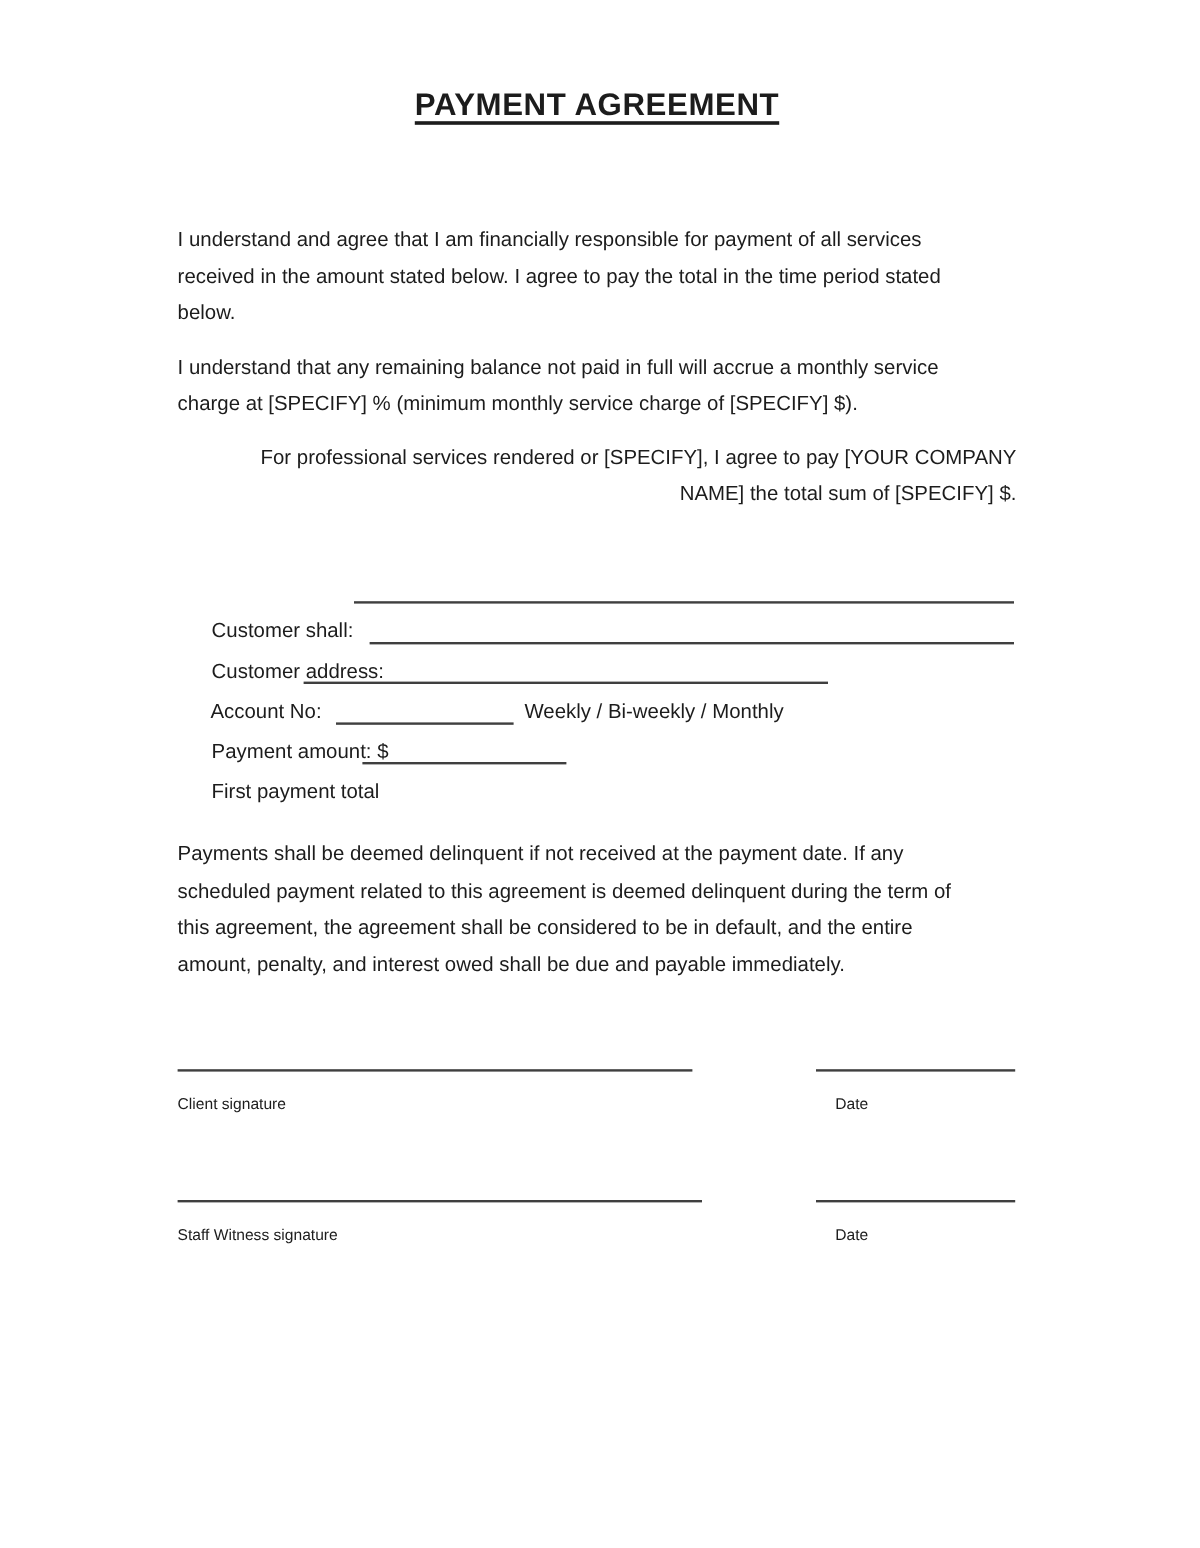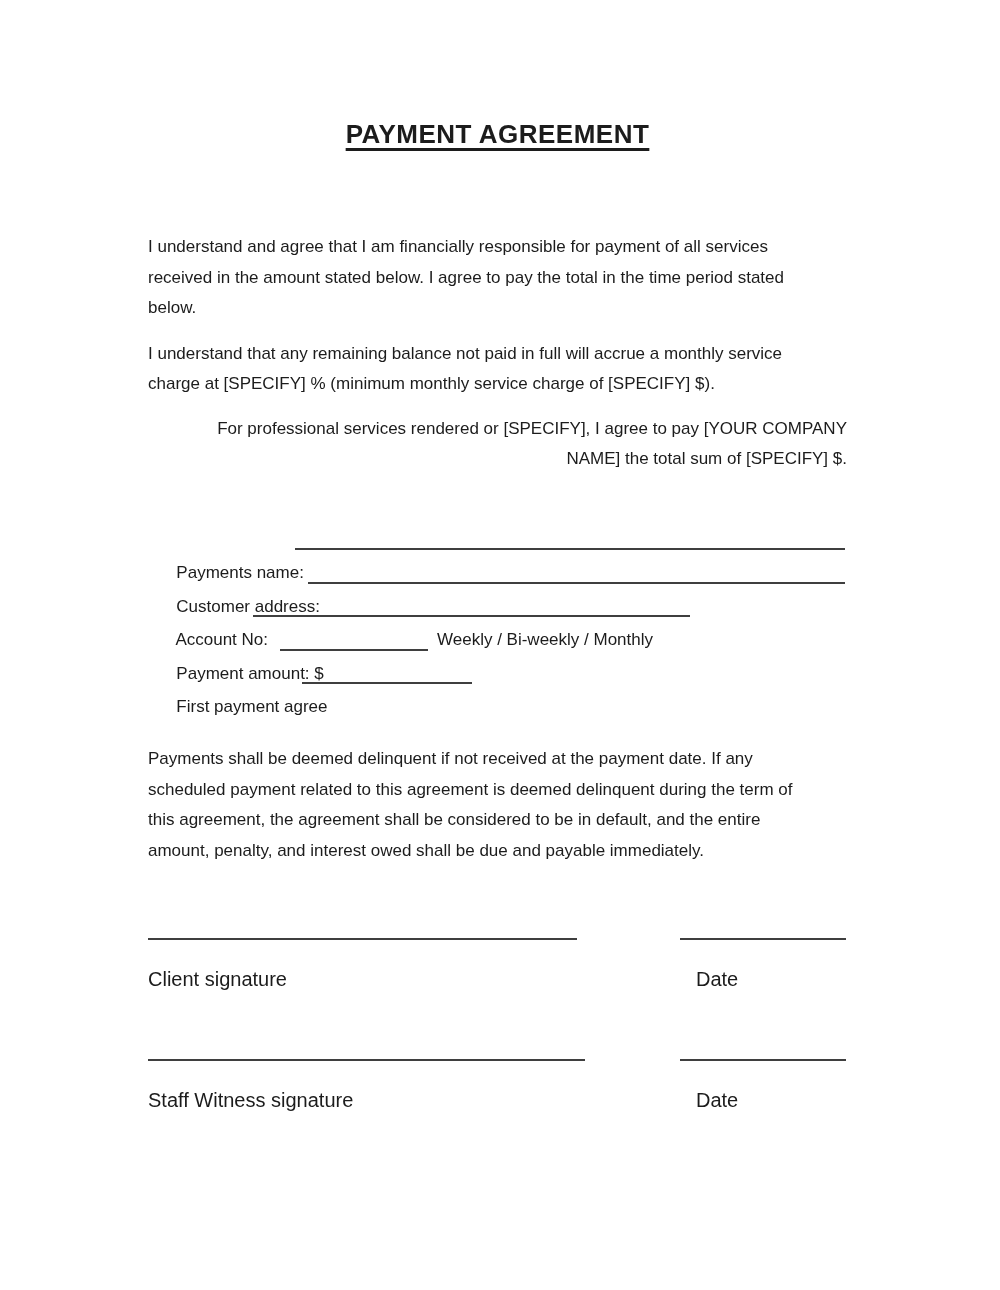--- a/index.html
+++ b/index.html
@@ -2,21 +2,21 @@
 <html><head>
 <meta charset="utf-8">
 <style>
   html, body { margin: 0; padding: 0; background: #ffffff; }
   .page {
     position: relative;
     width: 1000px;
     height: 1290px;
     background: #ffffff;
     box-sizing: border-box;
-    padding: 117px 153px 0 148px;
+    padding: 70px 153px 0 148px;
     font-family: "Liberation Sans", "DejaVu Sans", sans-serif;
     color: #1c1c1c;
     overflow: hidden;
   }
   .doc-title {
     margin: 0;
     font-size: 26px;
     line-height: 34px;
     font-weight: bold;
     text-align: center;
@@ -58,21 +58,21 @@
   .line-last-date        { left: 152px; width: 170px; }
   .freq-options { position: absolute; left: 289px; top: 0; }
 
   .sig-block-1 { margin-top: 59.5px; }
   .sig-block-2 { margin-top: 53px; }
   .sig-lines { position: relative; height: 14px; }
   .sig-line  { position: absolute; bottom: 0; left: 0; height: 0; border-bottom: 2px solid #3f3f3f; }
   .sig-line-1 { width: 429px; }
   .sig-line-2 { width: 437px; }
   .date-line { position: absolute; bottom: 0; left: 532px; width: 166px; height: 0; border-bottom: 2px solid #3f3f3f; }
-  .sig-labels { position: relative; margin-top: 24px; height: 30px; font-size: 20px; line-height: 30px; }
+  .sig-labels { position: relative; margin-top: 12px; height: 30px; font-size: 13px; line-height: 30px; }
   .date-label { position: absolute; left: 548px; top: 0; }
   .val { white-space: pre; }
 </style>
 </head>
 <body>
 
 <div class="page">
 
   <h1 class="doc-title">PAYMENT AGREEMENT</h1>
 
@@ -82,42 +82,42 @@
 
   <p class="para para-service">I understand that any remaining balance not paid in full will accrue a monthly service
 charge at [SPECIFY] % (minimum monthly service charge of [SPECIFY] $).</p>
 
   <p class="para para-rendered">For professional services rendered or [SPECIFY], I agree to pay [YOUR COMPANY
 NAME] the total sum of [SPECIFY] $.</p>
 
   <div class="form-section">
 
     <div class="form-row">
-      <span>Payments name:</span>
+      <span>Customer shall:</span>
       <span class="fill-line line-customer-name"><span class="val"></span></span>
     </div>
 
     <div class="form-row">
       <span>Customer address:</span>
       <span class="fill-line line-customer-address"><span class="val"></span></span>
     </div>
 
     <div class="form-row">
       <span>Account No:</span>
       <span class="fill-line line-account-no"><span class="val"></span></span>
     </div>
 
     <div class="form-row">
       <span>Payment amount: $</span>
       <span class="fill-line line-payment-amount"><span class="val"></span></span>
       <span class="freq-options">Weekly / Bi-weekly / Monthly</span>
     </div>
 
     <div class="form-row">
-      <span>First payment agree</span>
+      <span>First payment total</span>
       <span class="fill-line line-first-date"><span class="val"></span></span>
     </div>
 
 
   </div>
 
   <p class="para para-delinquency">Payments shall be deemed delinquent if not received at the payment date. If any
 scheduled payment related to this agreement is deemed delinquent during the term of
 this agreement, the agreement shall be considered to be in default, and the entire
 amount, penalty, and interest owed shall be due and payable immediately.</p>

